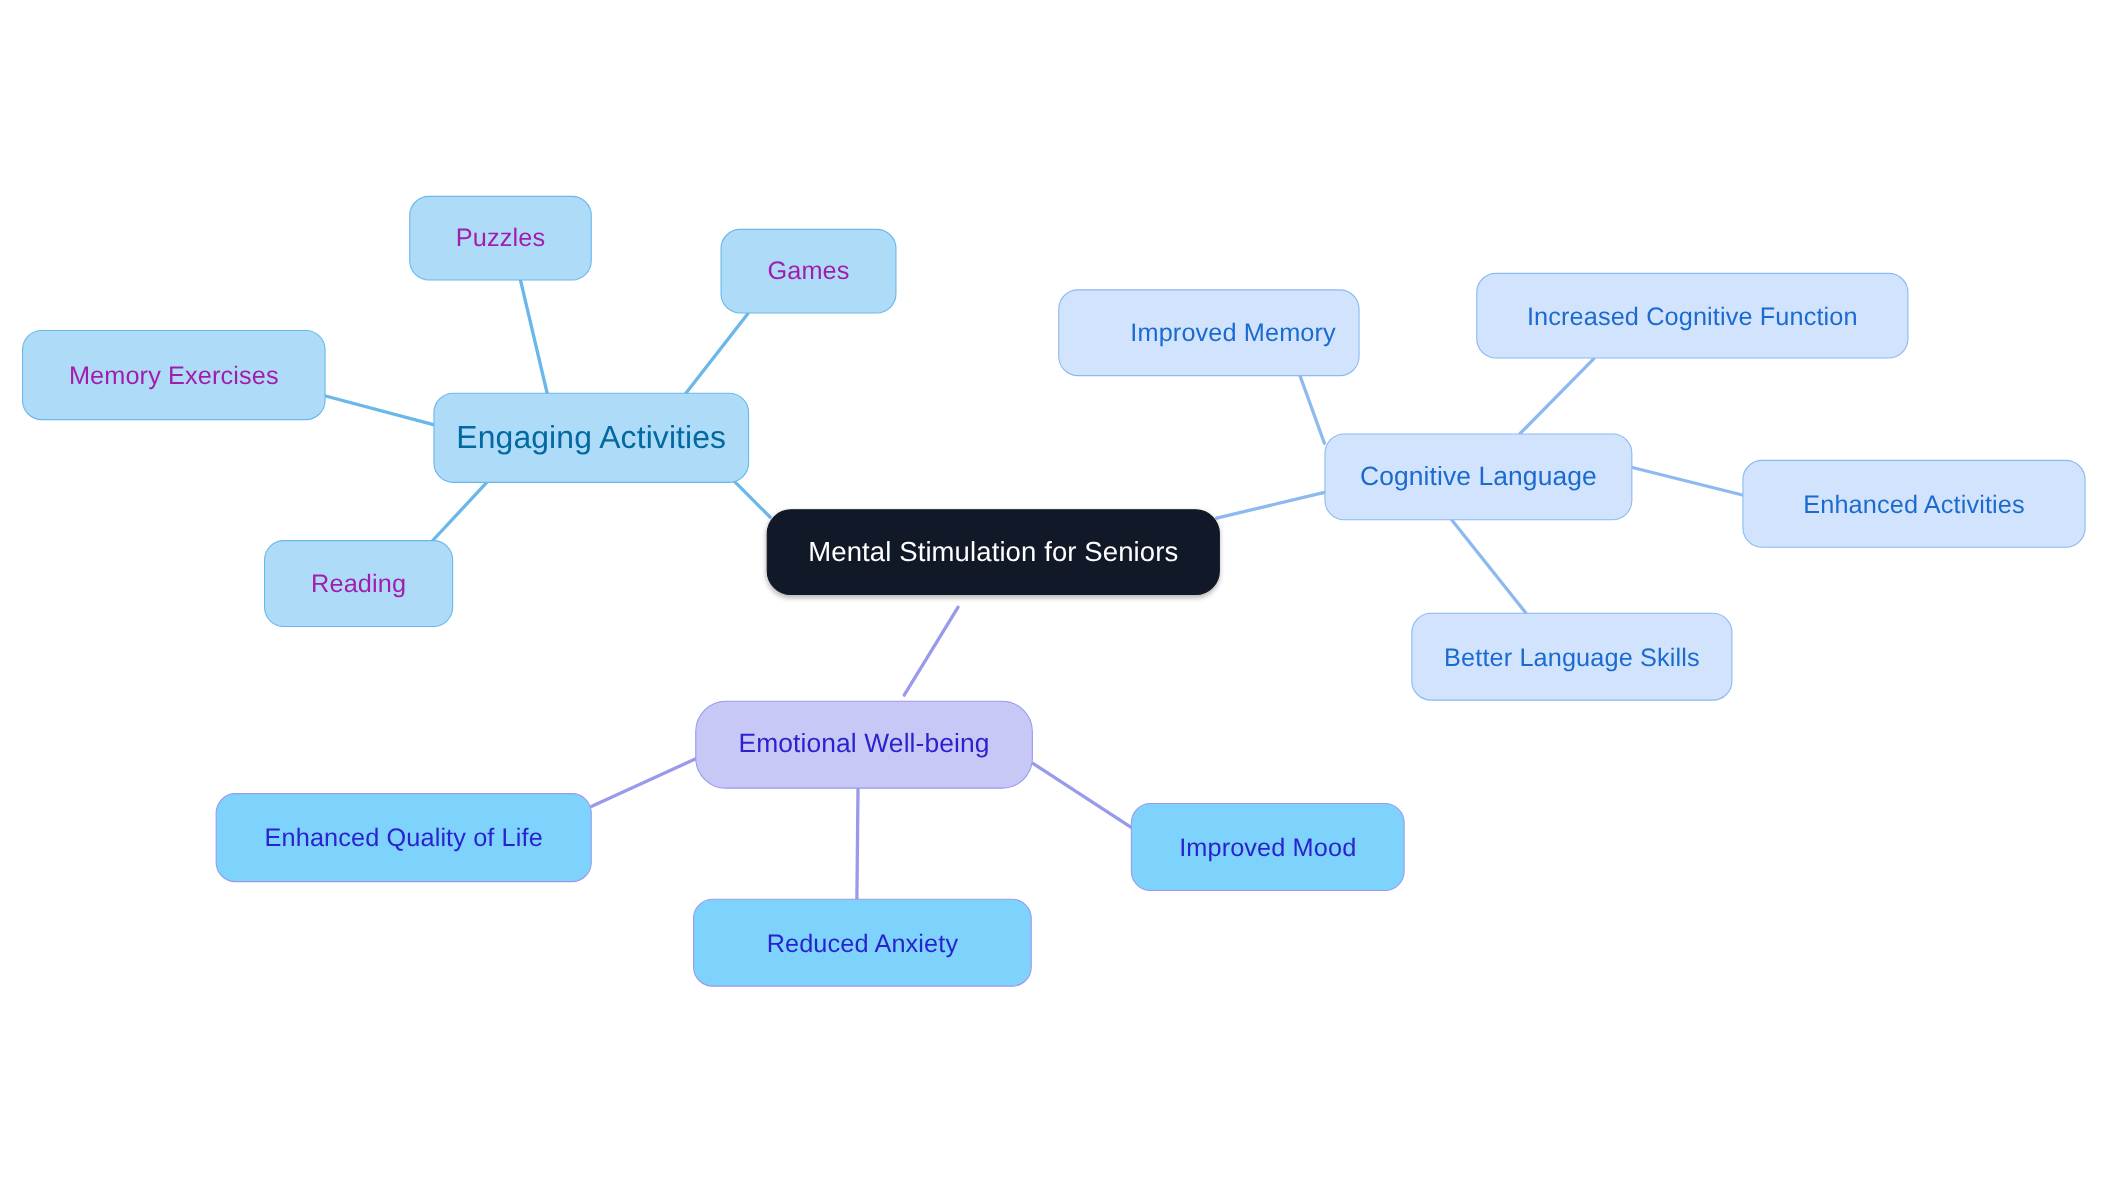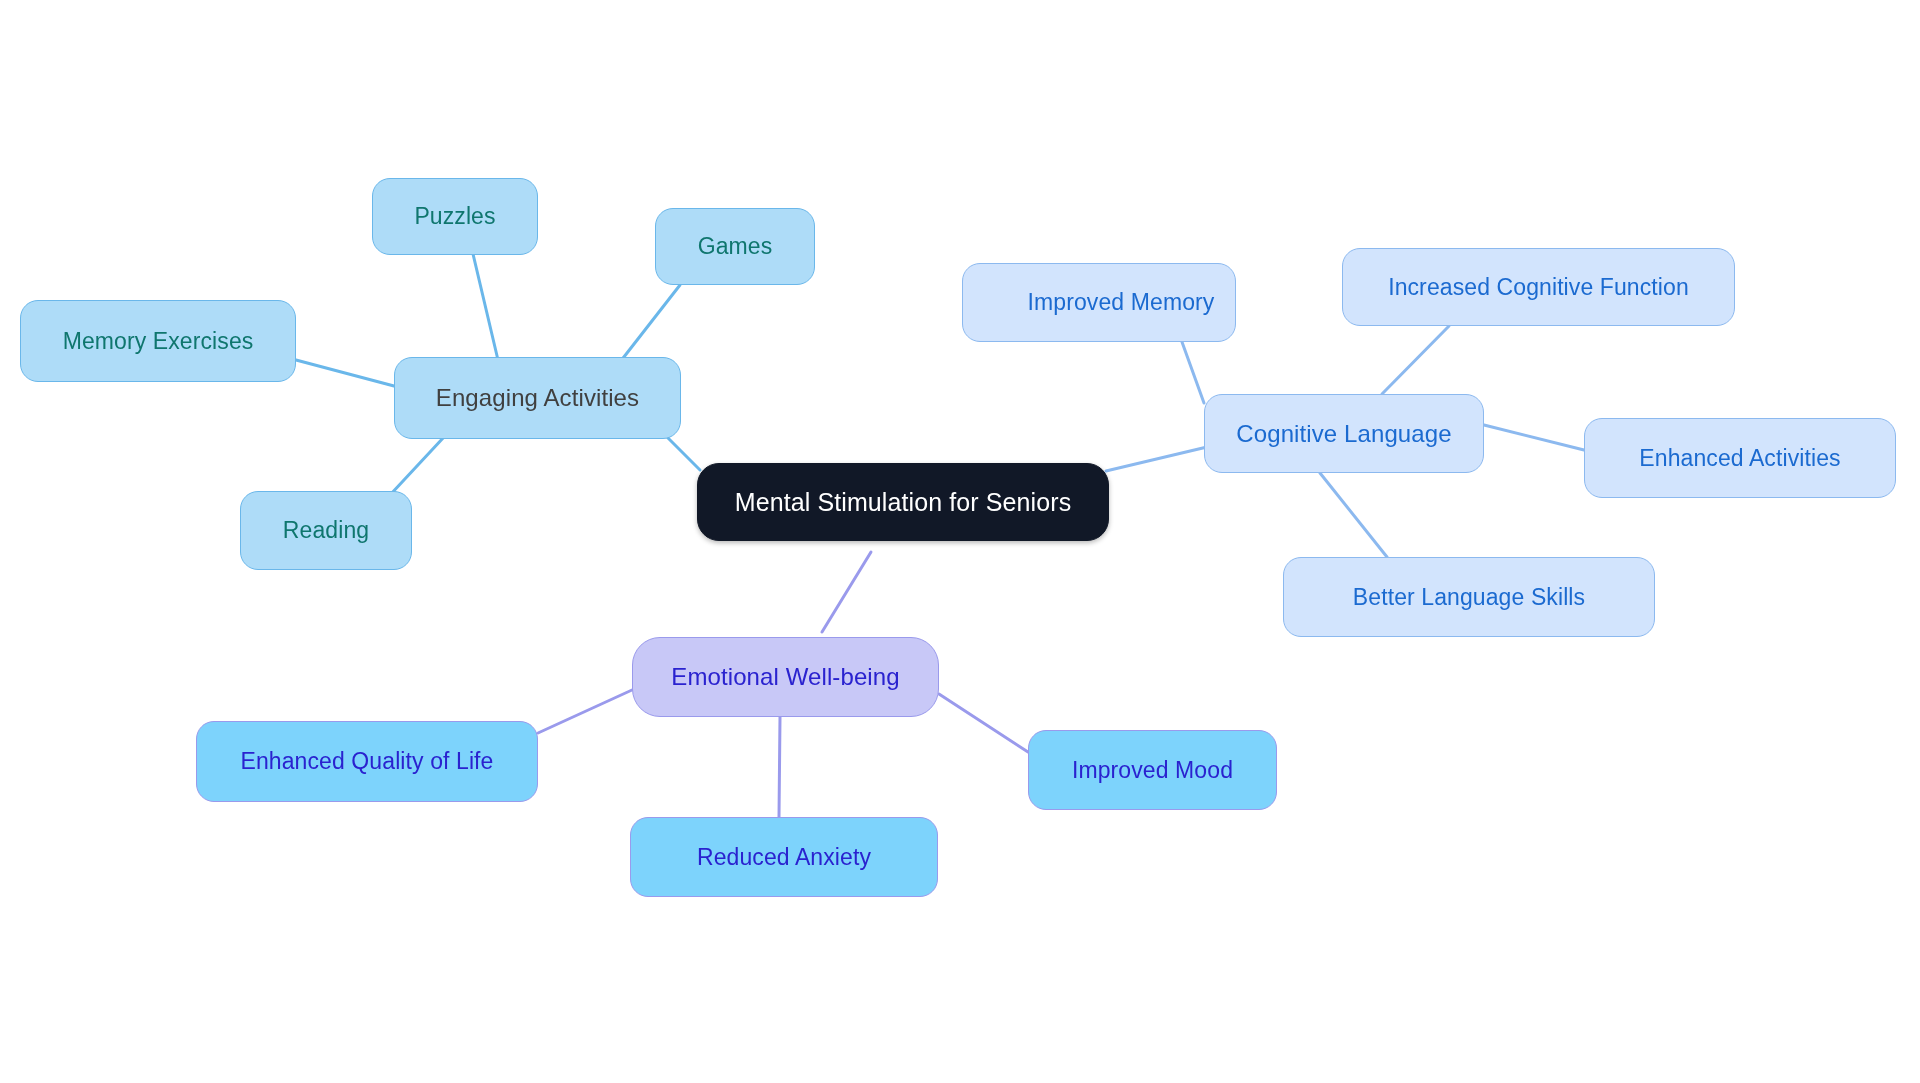--- a/index.html
+++ b/index.html
@@ -48,27 +48,27 @@
     background: #111827;
     border-color: #111827;
     color: #ffffff;
     font-size: 25px;
     border-radius: 22px;
     box-shadow: 0 2px 5px rgba(0,0,0,0.28);
   }
   .node-branch-activities {
     background: #aedcf8;
     border-color: #6ab7ea;
-    color: #404040;
-    font-size: 24px;
+    color: #0369a1;
+    font-size: 29px;
   }
   .node-leaf-activities {
     background: #aedcf8;
     border-color: #6ab7ea;
-    color: #0f766e;
+    color: #a21caf;
     font-size: 23px;
   }
   .node-branch-cognitive {
     background: #d2e4fd;
     border-color: #8cb9ef;
     color: #1b6ad0;
     font-size: 24px;
   }
   .node-leaf-cognitive {
     background: #d2e4fd;
@@ -128,21 +128,21 @@
       </div>
       <div class="node node-leaf-cognitive" style="left: 962px; top: 263px; width: 274px; height: 79px; padding-left: 44px;">
         <span class="node-label">Improved Memory</span>
       </div>
       <div class="node node-leaf-cognitive" style="left: 1342px; top: 248px; width: 393px; height: 78px;">
         <span class="node-label">Increased Cognitive Function</span>
       </div>
       <div class="node node-leaf-cognitive" style="left: 1584px; top: 418px; width: 312px; height: 80px;">
         <span class="node-label">Enhanced Activities</span>
       </div>
-      <div class="node node-leaf-cognitive" style="left: 1283px; top: 557px; width: 372px; height: 80px;">
+      <div class="node node-leaf-cognitive" style="left: 1283px; top: 557px; width: 292px; height: 80px;">
         <span class="node-label">Better Language Skills</span>
       </div>
       <div class="node node-branch-cognitive" style="left: 1204px; top: 394px; width: 280px; height: 79px;">
         <span class="node-label">Cognitive Language</span>
       </div>
       <div class="node node-leaf-emotional" style="left: 196px; top: 721px; width: 342px; height: 81px;">
         <span class="node-label">Enhanced Quality of Life</span>
       </div>
       <div class="node node-leaf-emotional" style="left: 630px; top: 817px; width: 308px; height: 80px;">
         <span class="node-label">Reduced Anxiety</span>

